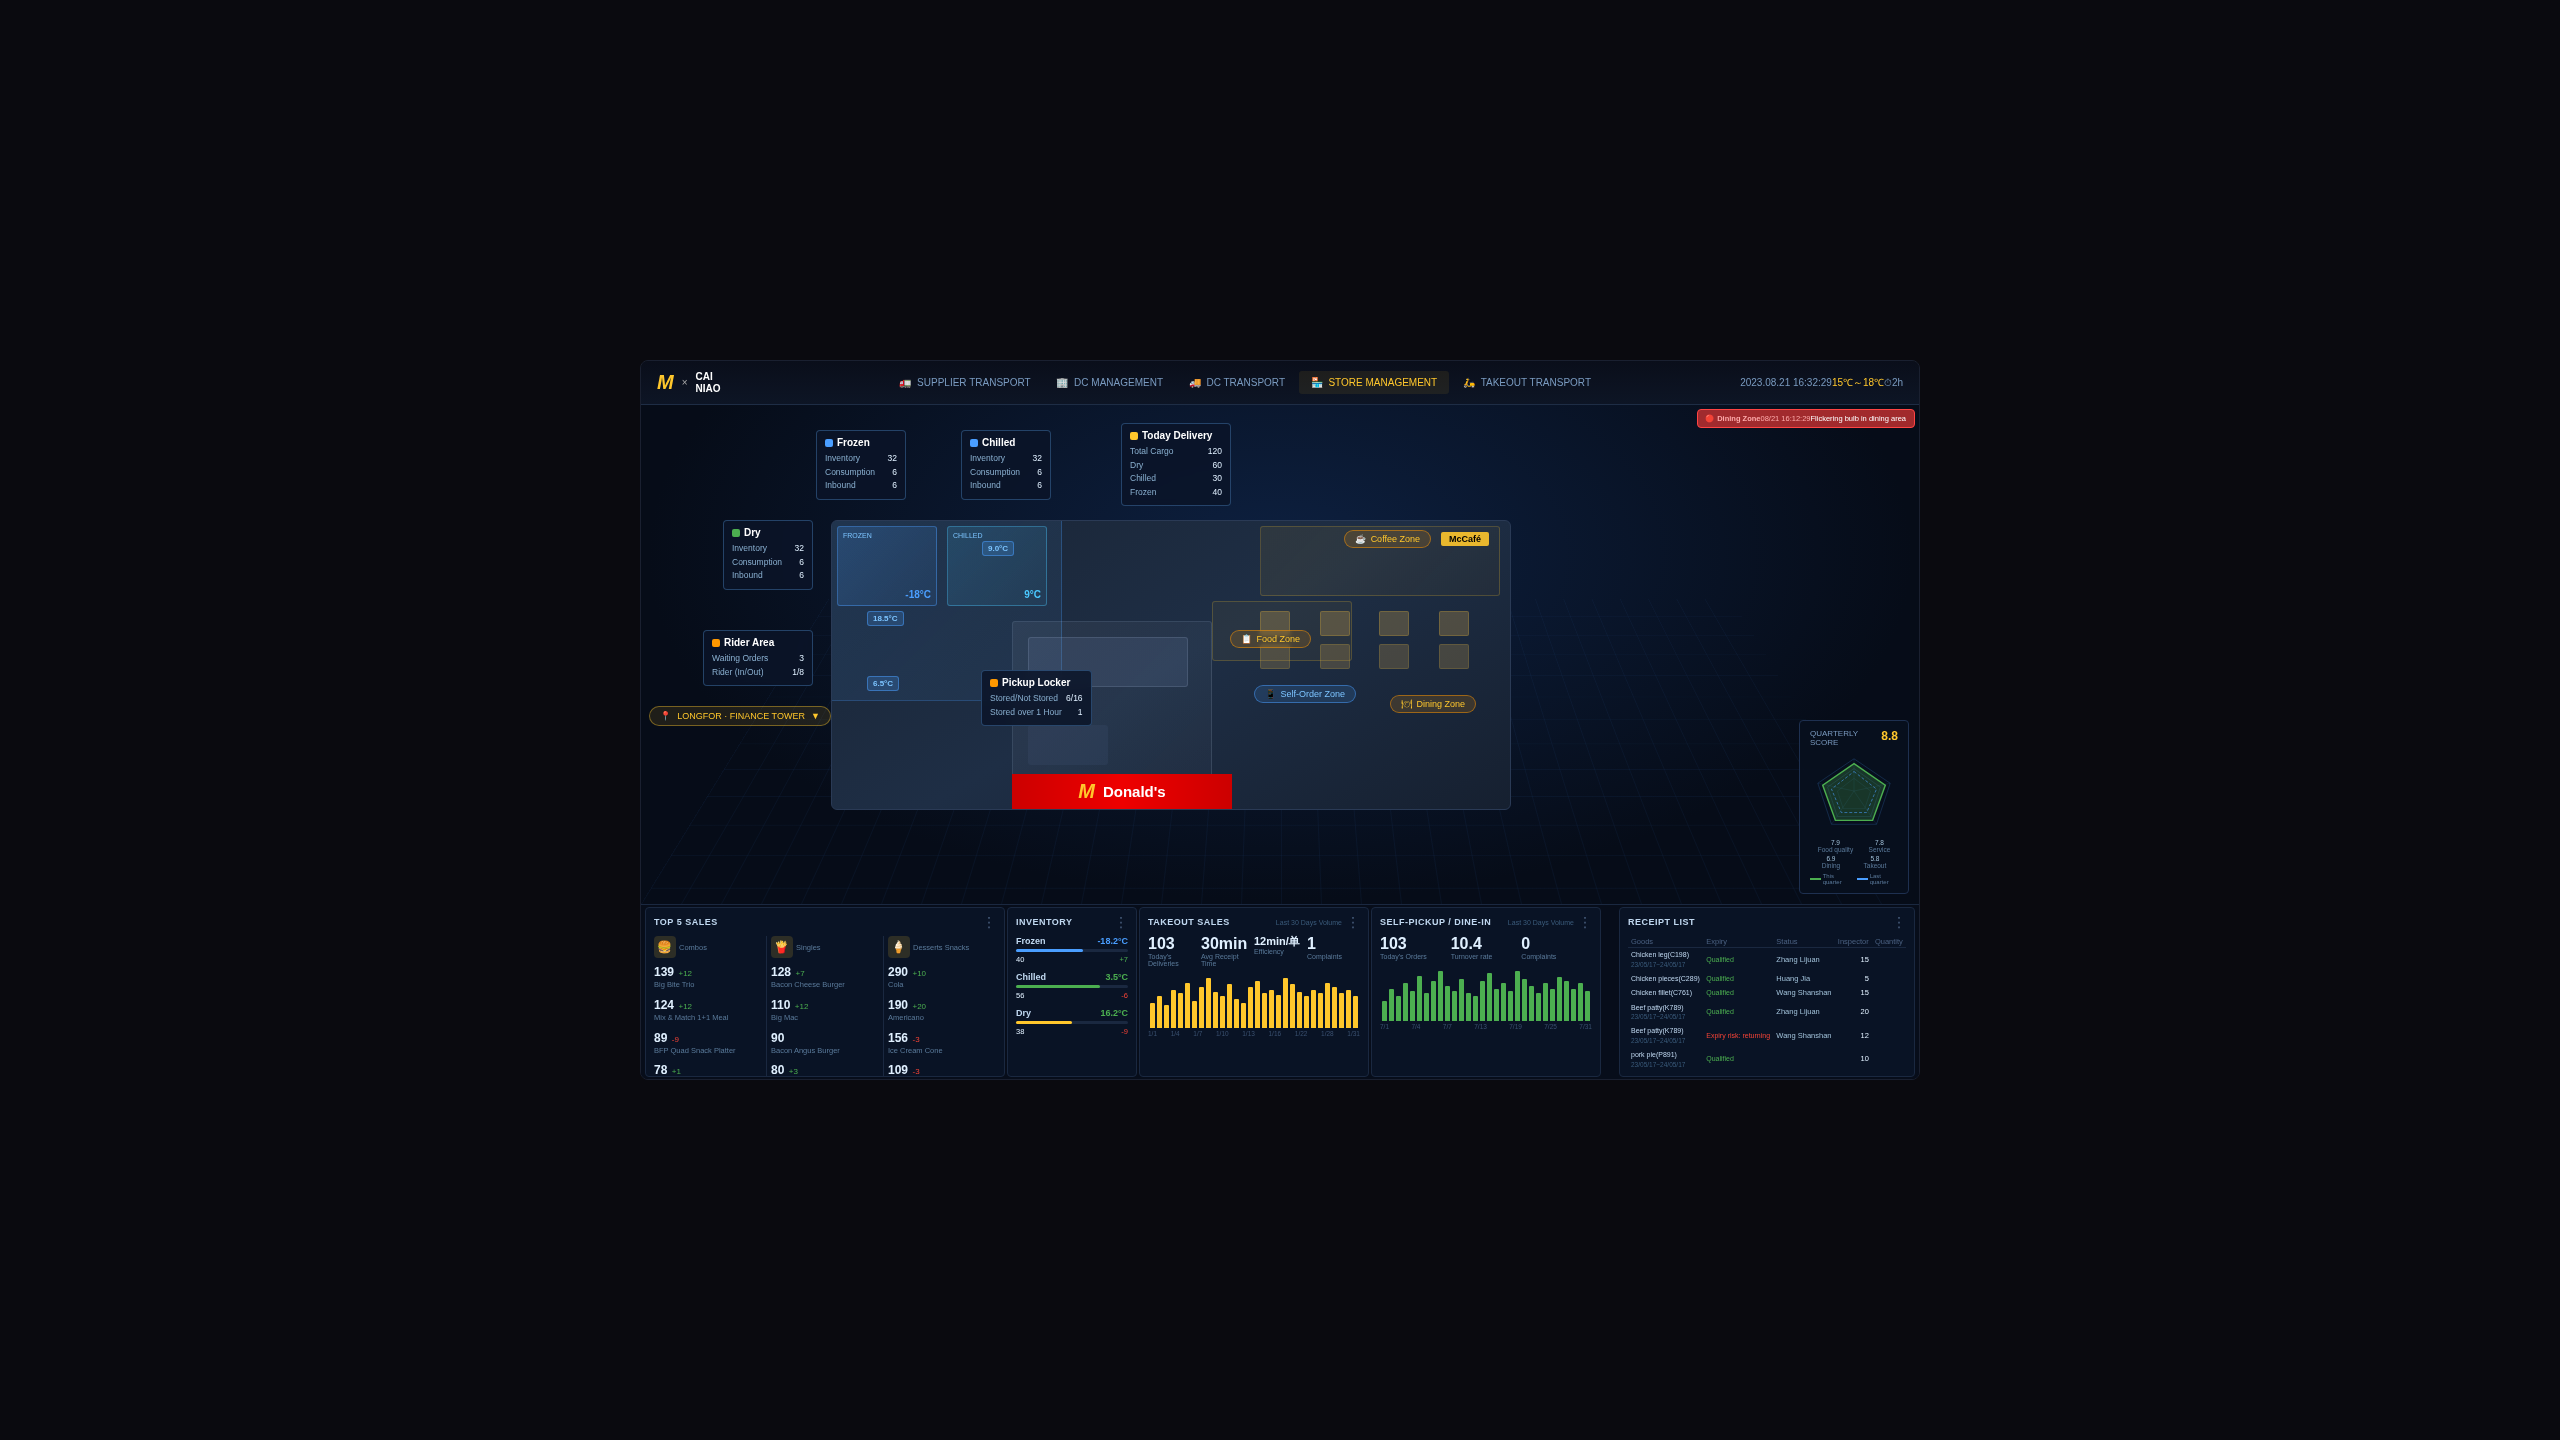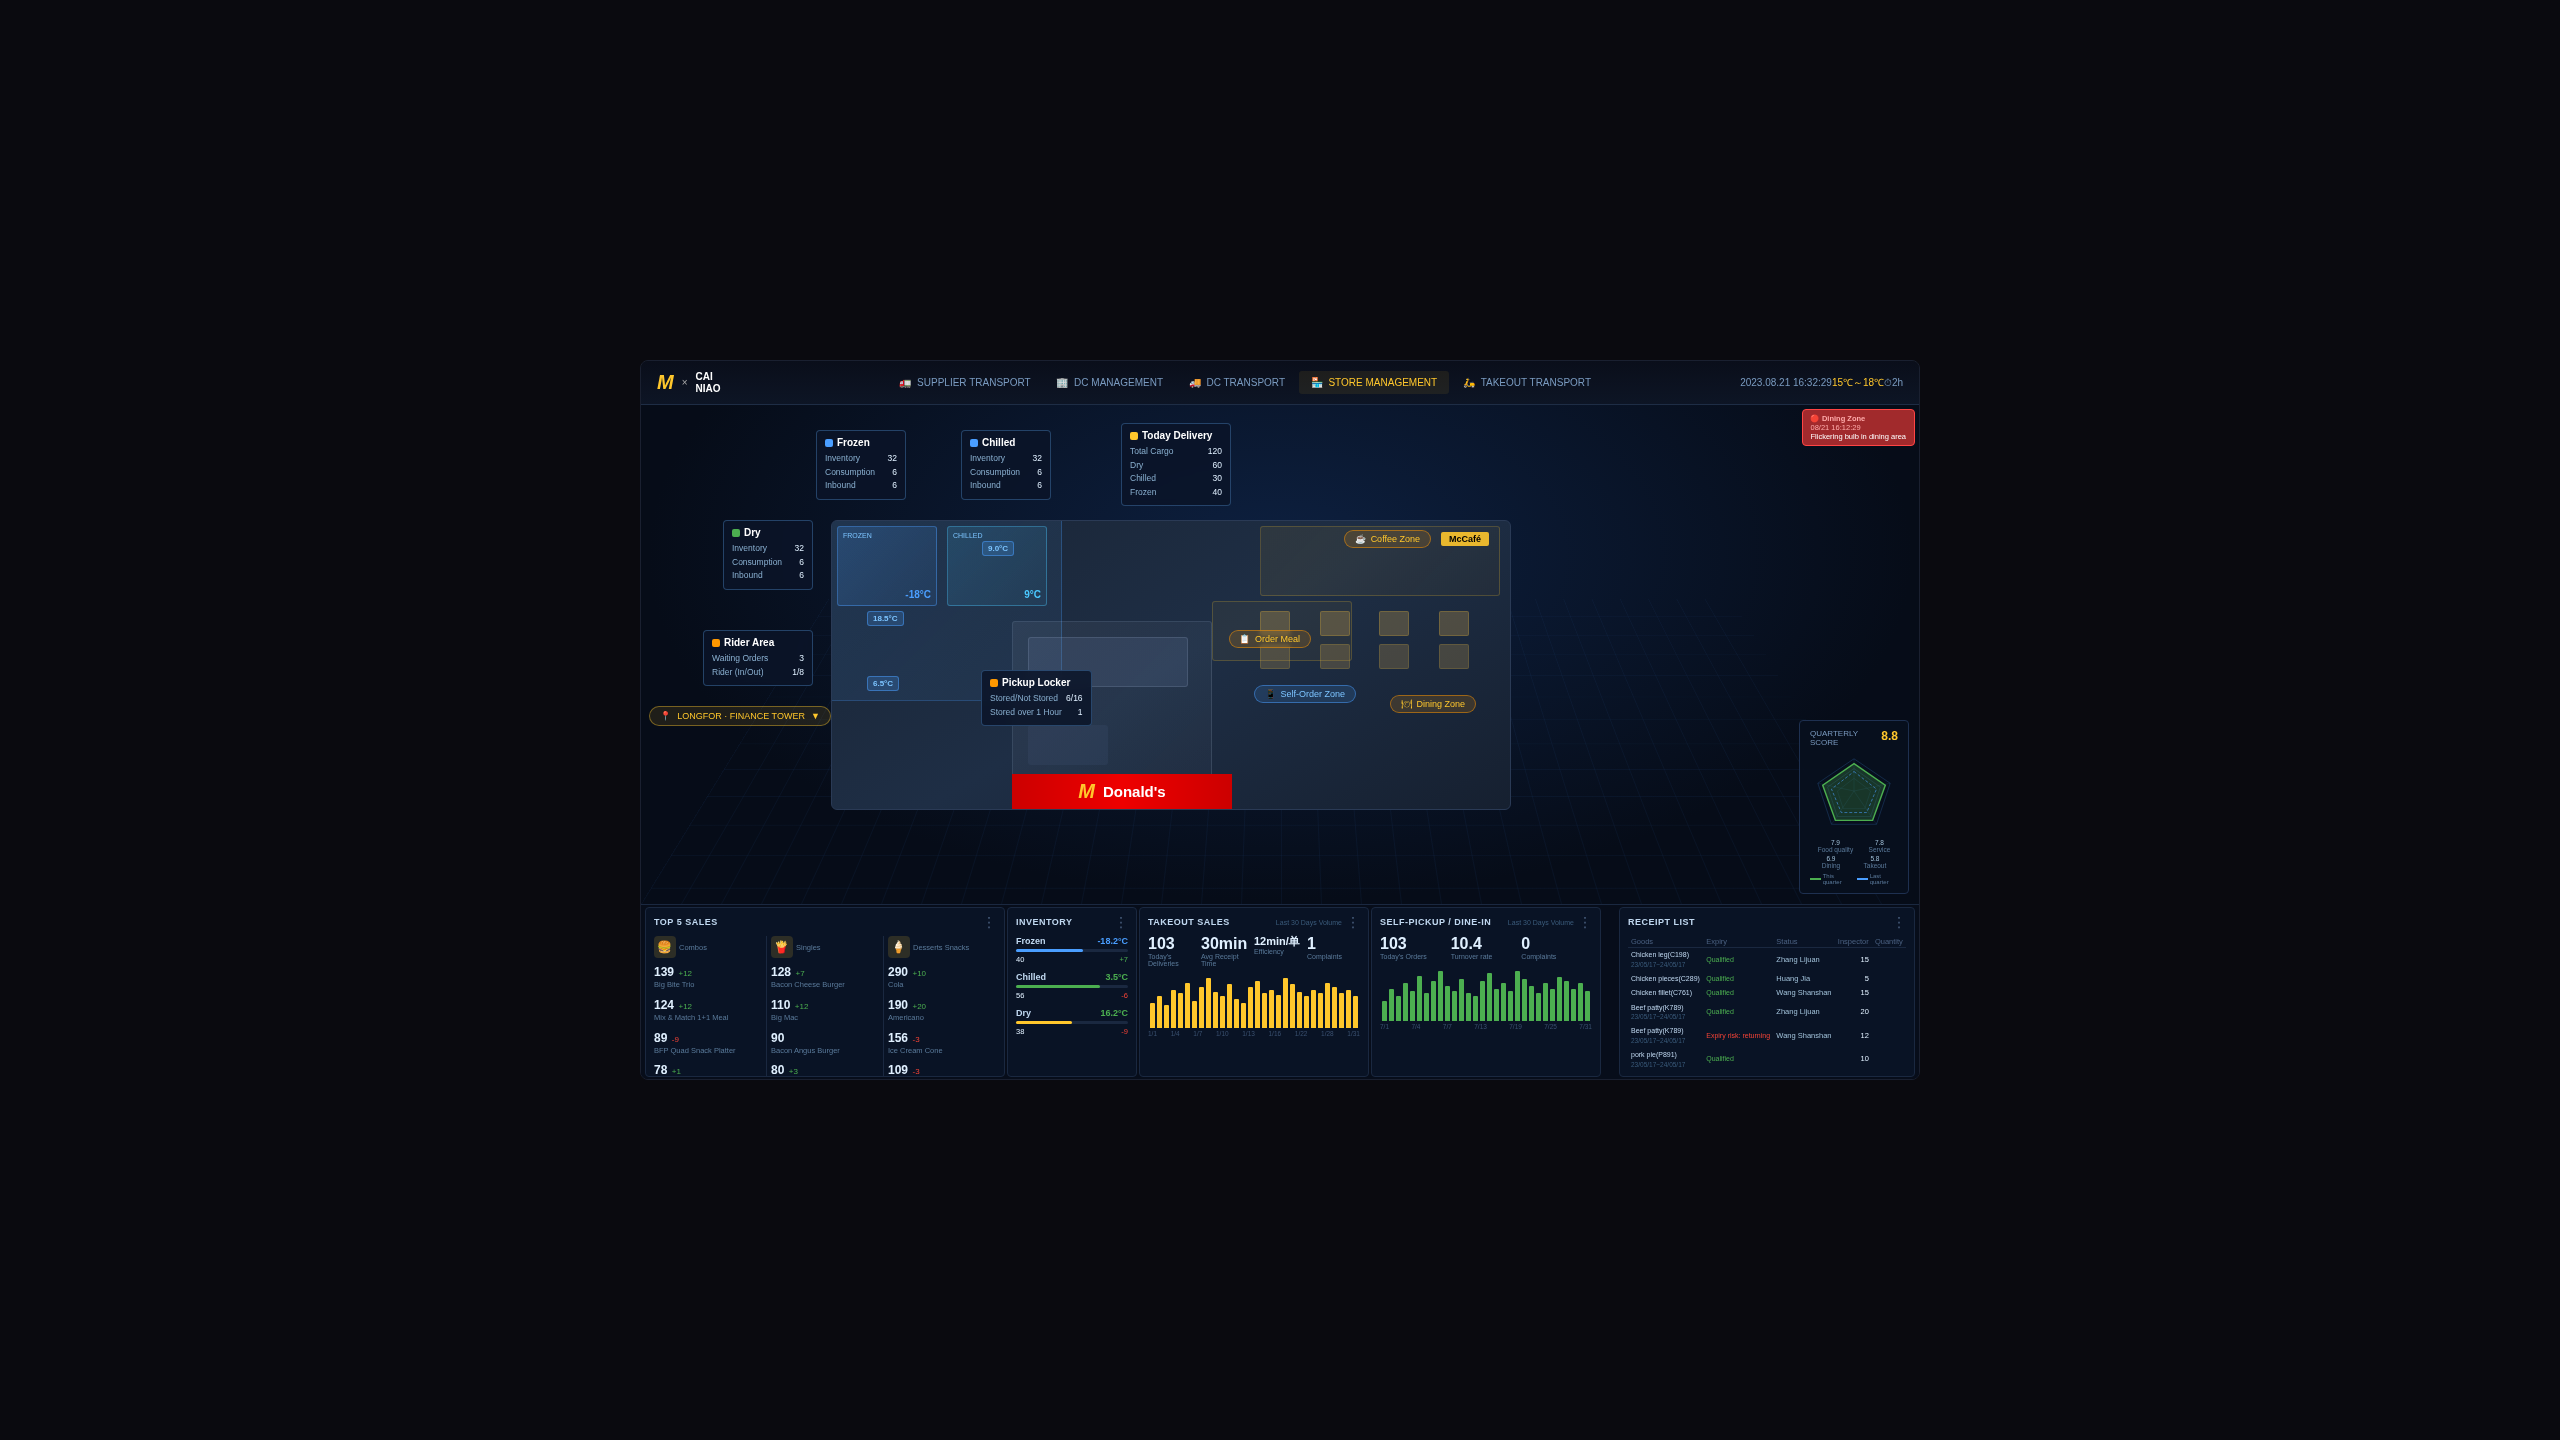--- a/index.html
+++ b/index.html
@@ -177,21 +177,21 @@
       position: absolute;
       top: 4px;
       right: 4px;
       background: rgba(200,50,50,0.8);
       border: 1px solid #ff4444;
       border-radius: 4px;
       padding: 4px 8px;
       font-size: 8px;
       color: #fff;
       display: flex;
-      flex-direction: column;
+      flex-direction: row;
     }
     .alert-title { color: #ffaaaa; font-size: 7.5px; font-weight: bold; }
 
     
     .quarterly-panel {
       position: absolute;
       right: 10px;
       bottom: 10px;
       background: rgba(8,15,30,0.9);
       border: 1px solid #1e3050;
@@ -574,21 +574,21 @@
           <div class="temp-badge" style="left:150px;top:20px;">9.0°C</div>
           <div class="temp-badge" style="left:35px;top:155px;">6.5°C</div>
         </div>
 
         <div class="zone-label" style="right:120px;top:70px;">
           <span>☕</span>
           <span>Coffee Zone</span>
         </div>
         <div class="zone-label" style="right:240px;top:170px;">
           <span>📋</span>
-          <span>Order Meal</span>
+          <span>Food Zone</span>
         </div>
         <div class="zone-label blue" style="right:195px;top:225px;">
           <span>📱</span>
           <span>Self-Order Zone</span>
         </div>
         <div class="zone-label" style="right:75px;top:235px;">
           <span>🍽</span>
           <span>Dining Zone</span>
         </div>
       </div>

